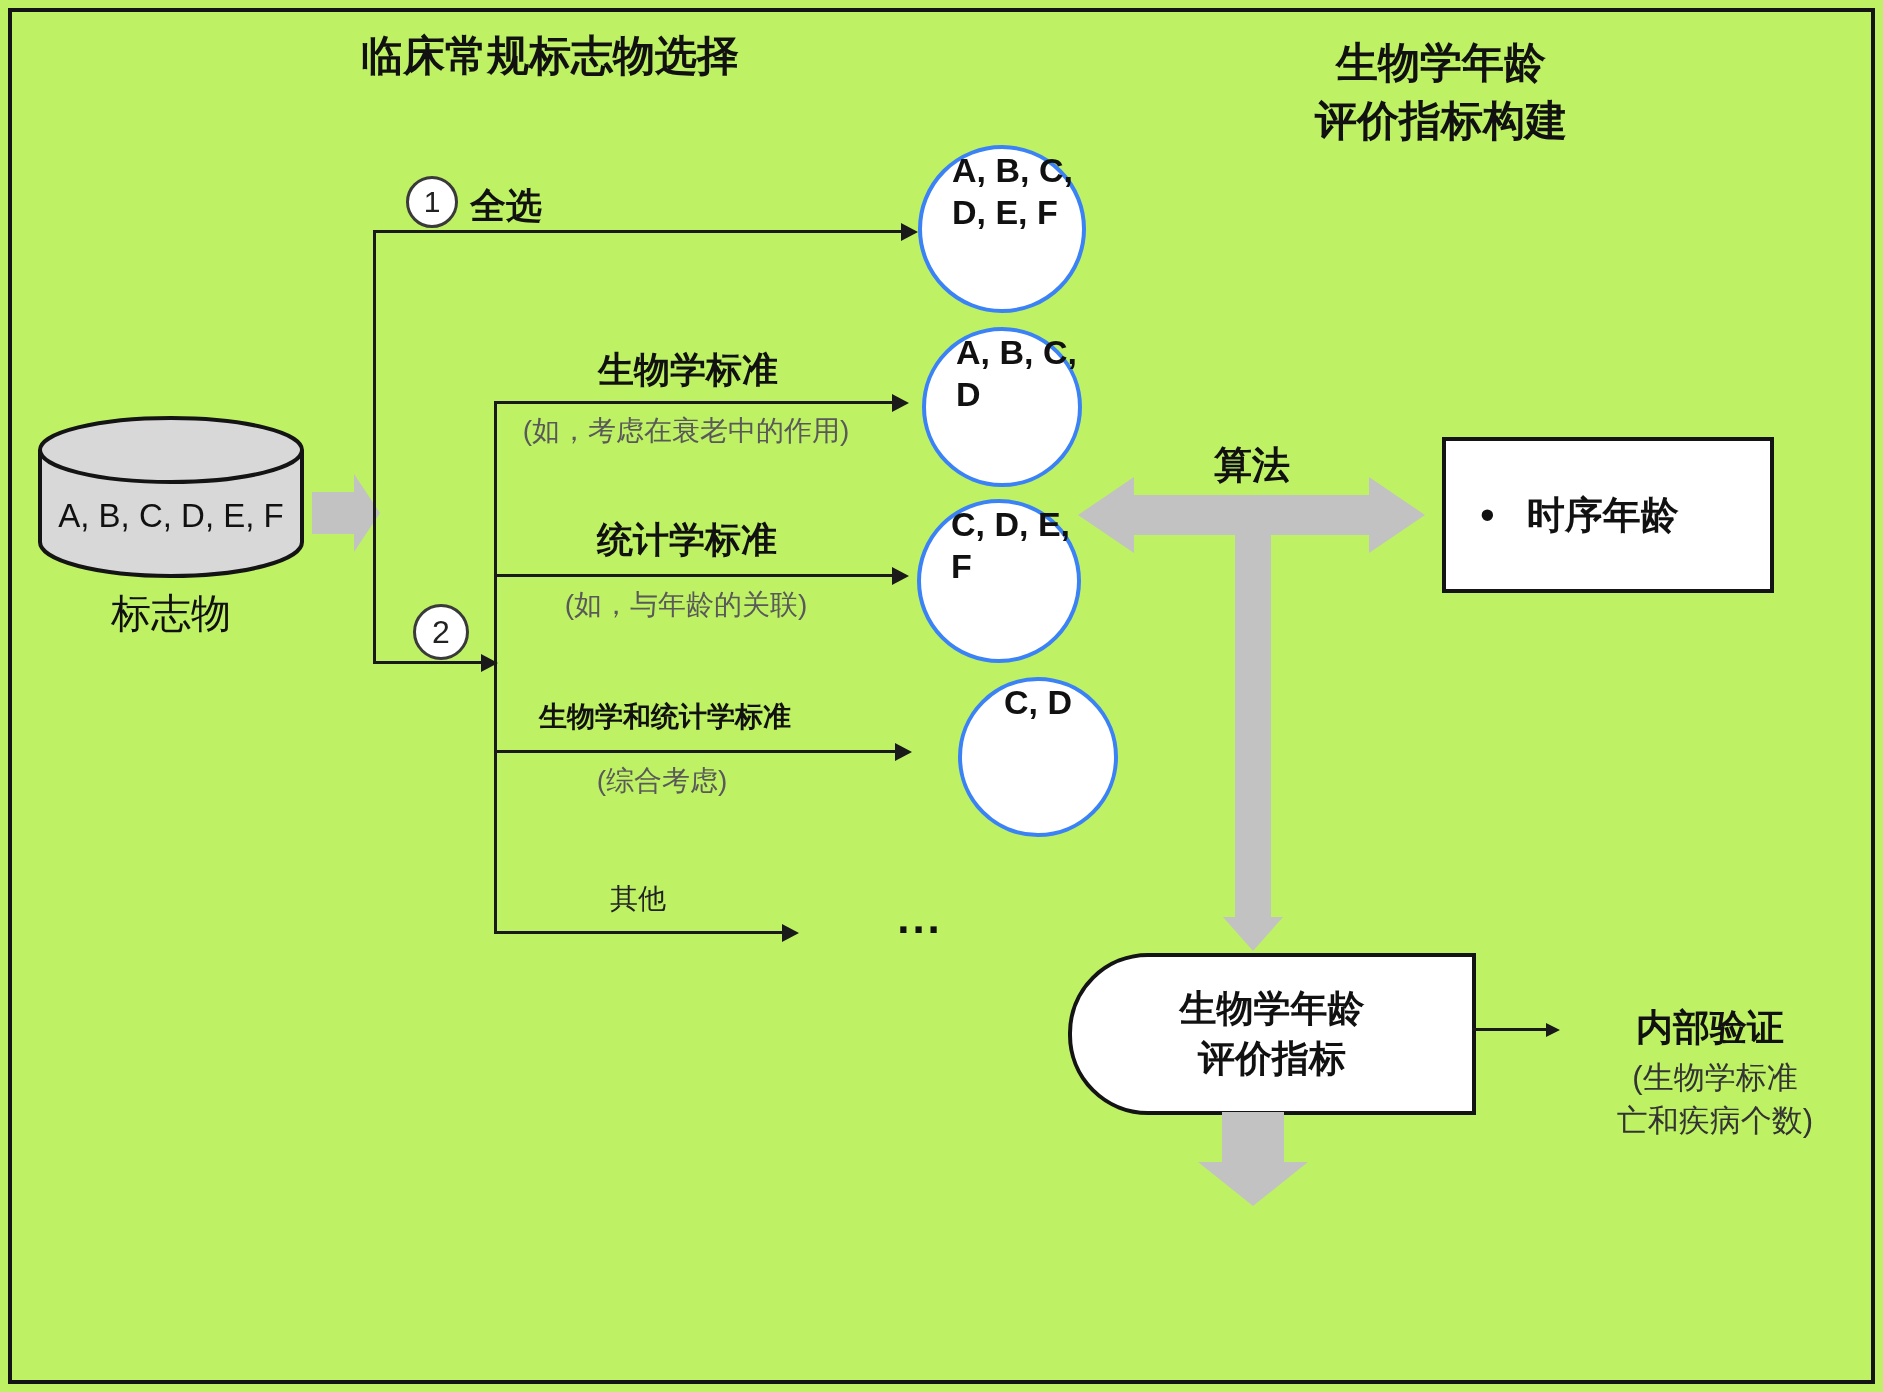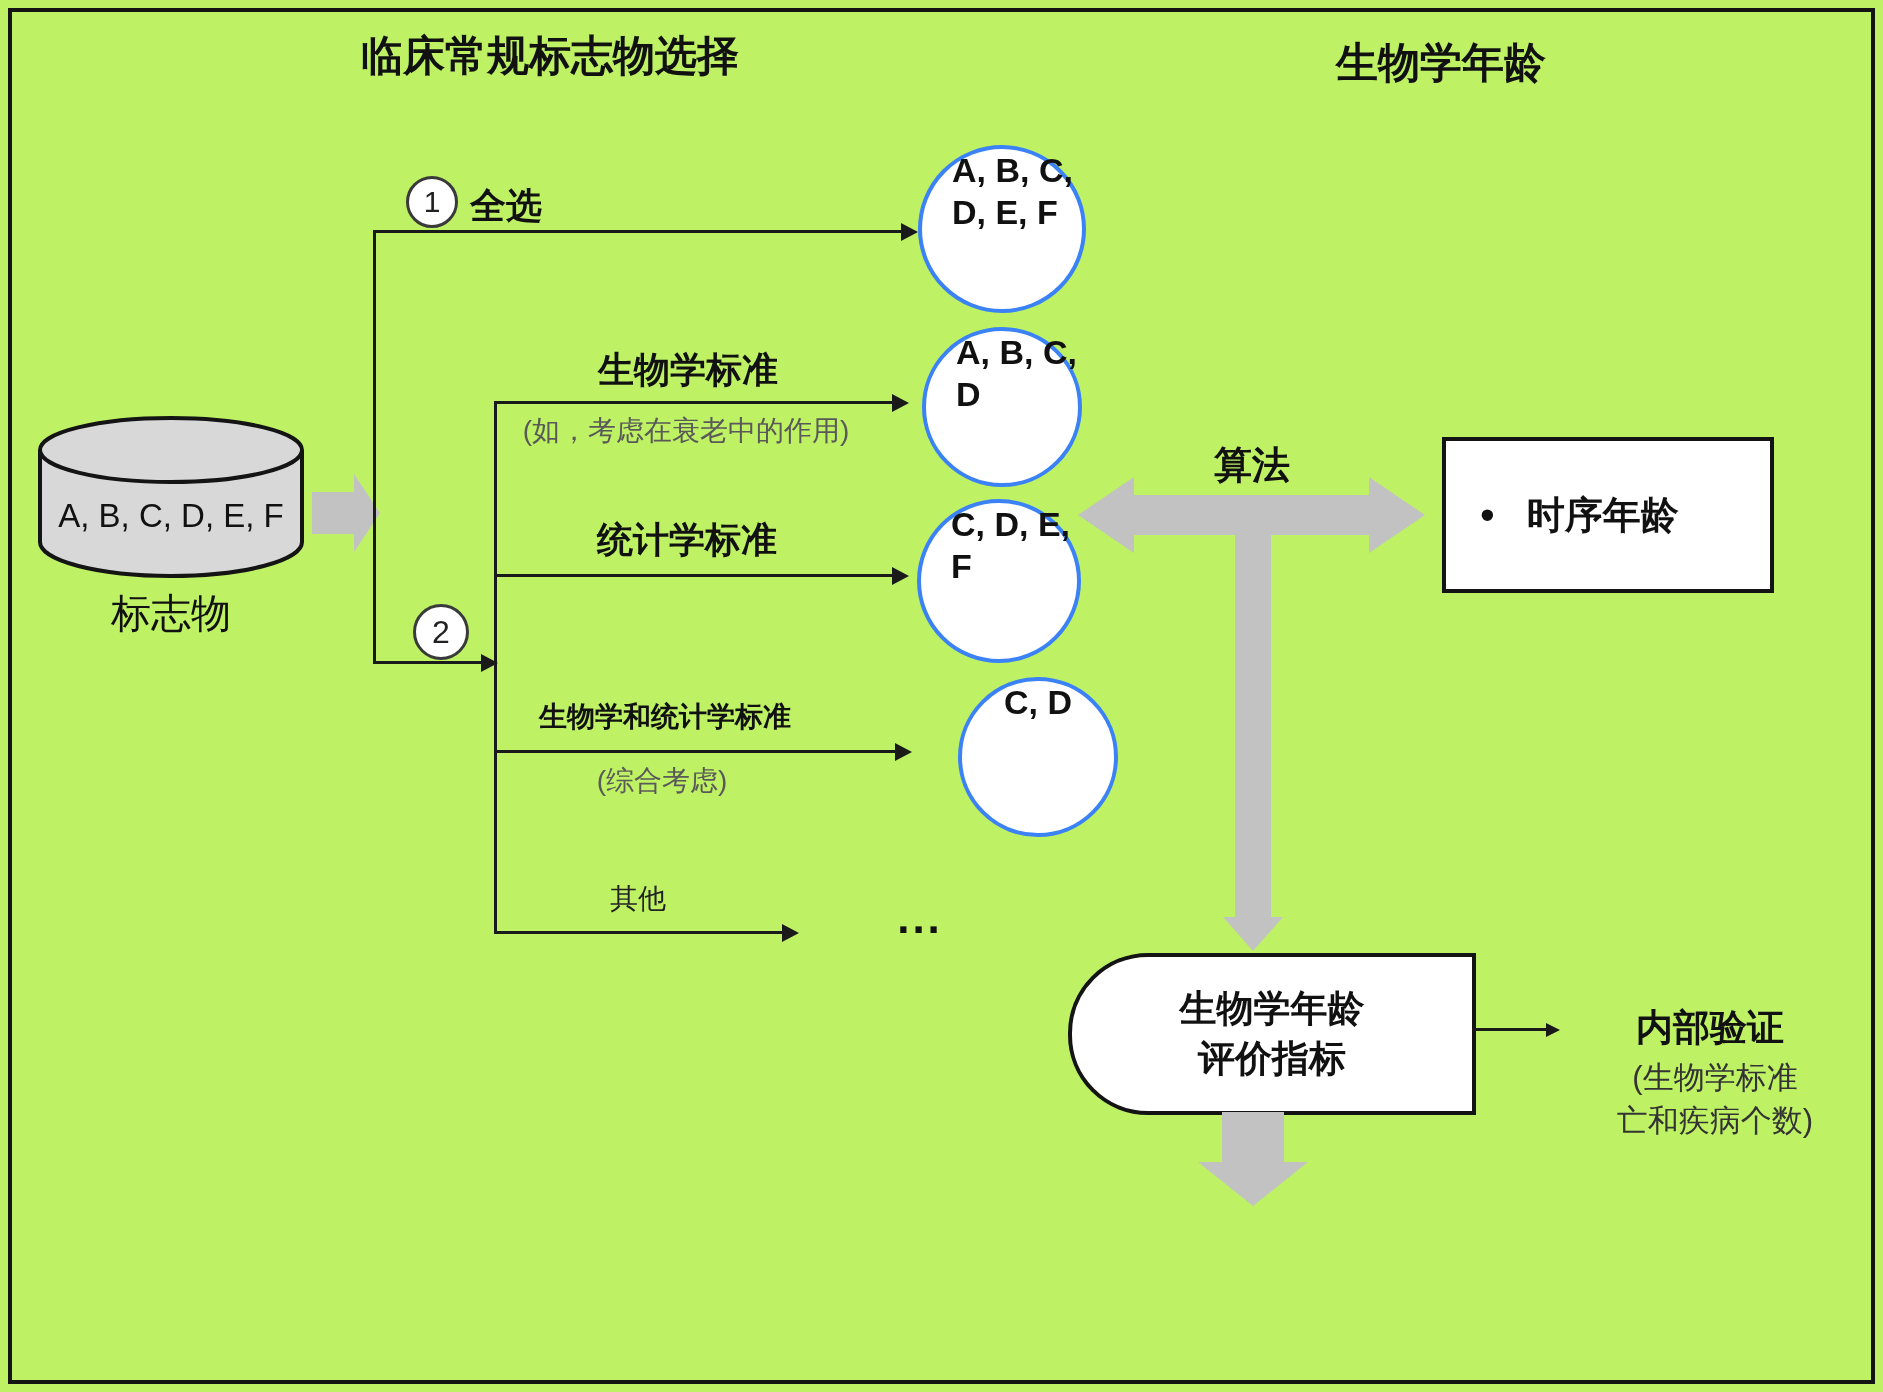--- a/index.html
+++ b/index.html
@@ -37,20 +37,21 @@
 </style>
 </head>
 <body>
 
 <div id="figure">
   <div class="frame"></div>
 
   <div class="txt center bold" style="left:310px;top:28px;width:480px;font-size:42px;">临床常规标志物选择</div>
   <div class="txt center bold" style="left:1221px;top:34px;width:440px;font-size:42px;line-height:58px;">
     <div>生物学年龄</div>
+    <div>评价指标构建</div>
   </div>
 
   <svg style="position:absolute;left:36px;top:414px;" width="270" height="166" viewBox="0 0 270 166">
     <path d="M4,36 V128 a131,34 0 0 0 262,0 V36" fill="#d8d8d8" stroke="#141414" stroke-width="4"></path>
     <ellipse cx="135" cy="36" rx="131" ry="32" fill="#d8d8d8" stroke="#141414" stroke-width="4"></ellipse>
   </svg>
   <div class="txt center" style="left:36px;top:497px;width:270px;font-size:33px;">A, B, C, D, E, F</div>
   <div class="txt center" style="left:36px;top:586px;width:270px;font-size:40px;">标志物</div>
 
   <div class="gray" style="position:absolute;left:312px;top:492px;width:42px;height:42px;"></div>
@@ -73,20 +74,21 @@
   <div class="vline" style="left:494px;top:401px;height:533px;"></div>
 
   <div class="txt center bold" style="left:508px;top:346px;width:360px;font-size:36px;">生物学标准</div>
   <div class="hline" style="left:494px;top:401px;width:400px;"></div>
   <div class="ah-r" style="left:892px;top:394px;"></div>
   <div class="txt center note" style="left:476px;top:412px;width:420px;">(如，考虑在衰老中的作用)</div>
 
   <div class="txt center bold" style="left:507px;top:516px;width:360px;font-size:36px;">统计学标准</div>
   <div class="hline" style="left:494px;top:574px;width:400px;"></div>
   <div class="ah-r" style="left:892px;top:567px;"></div>
+  <div class="txt center note" style="left:476px;top:586px;width:420px;">(如，与年龄的关联)</div>
 
   <div class="txt center bold" style="left:465px;top:698px;width:400px;font-size:28px;">生物学和统计学标准</div>
   <div class="hline" style="left:494px;top:750px;width:403px;"></div>
   <div class="ah-r" style="left:895px;top:743px;"></div>
   <div class="txt center note" style="left:462px;top:762px;width:400px;">(综合考虑)</div>
 
   <div class="txt center" style="left:568px;top:880px;width:140px;font-size:28px;color:#222;">其他</div>
   <div class="hline" style="left:494px;top:931px;width:290px;"></div>
   <div class="ah-r" style="left:782px;top:924px;"></div>
   <div class="txt center bold" style="left:850px;top:893px;width:140px;font-size:44px;letter-spacing:3px;">...</div>

